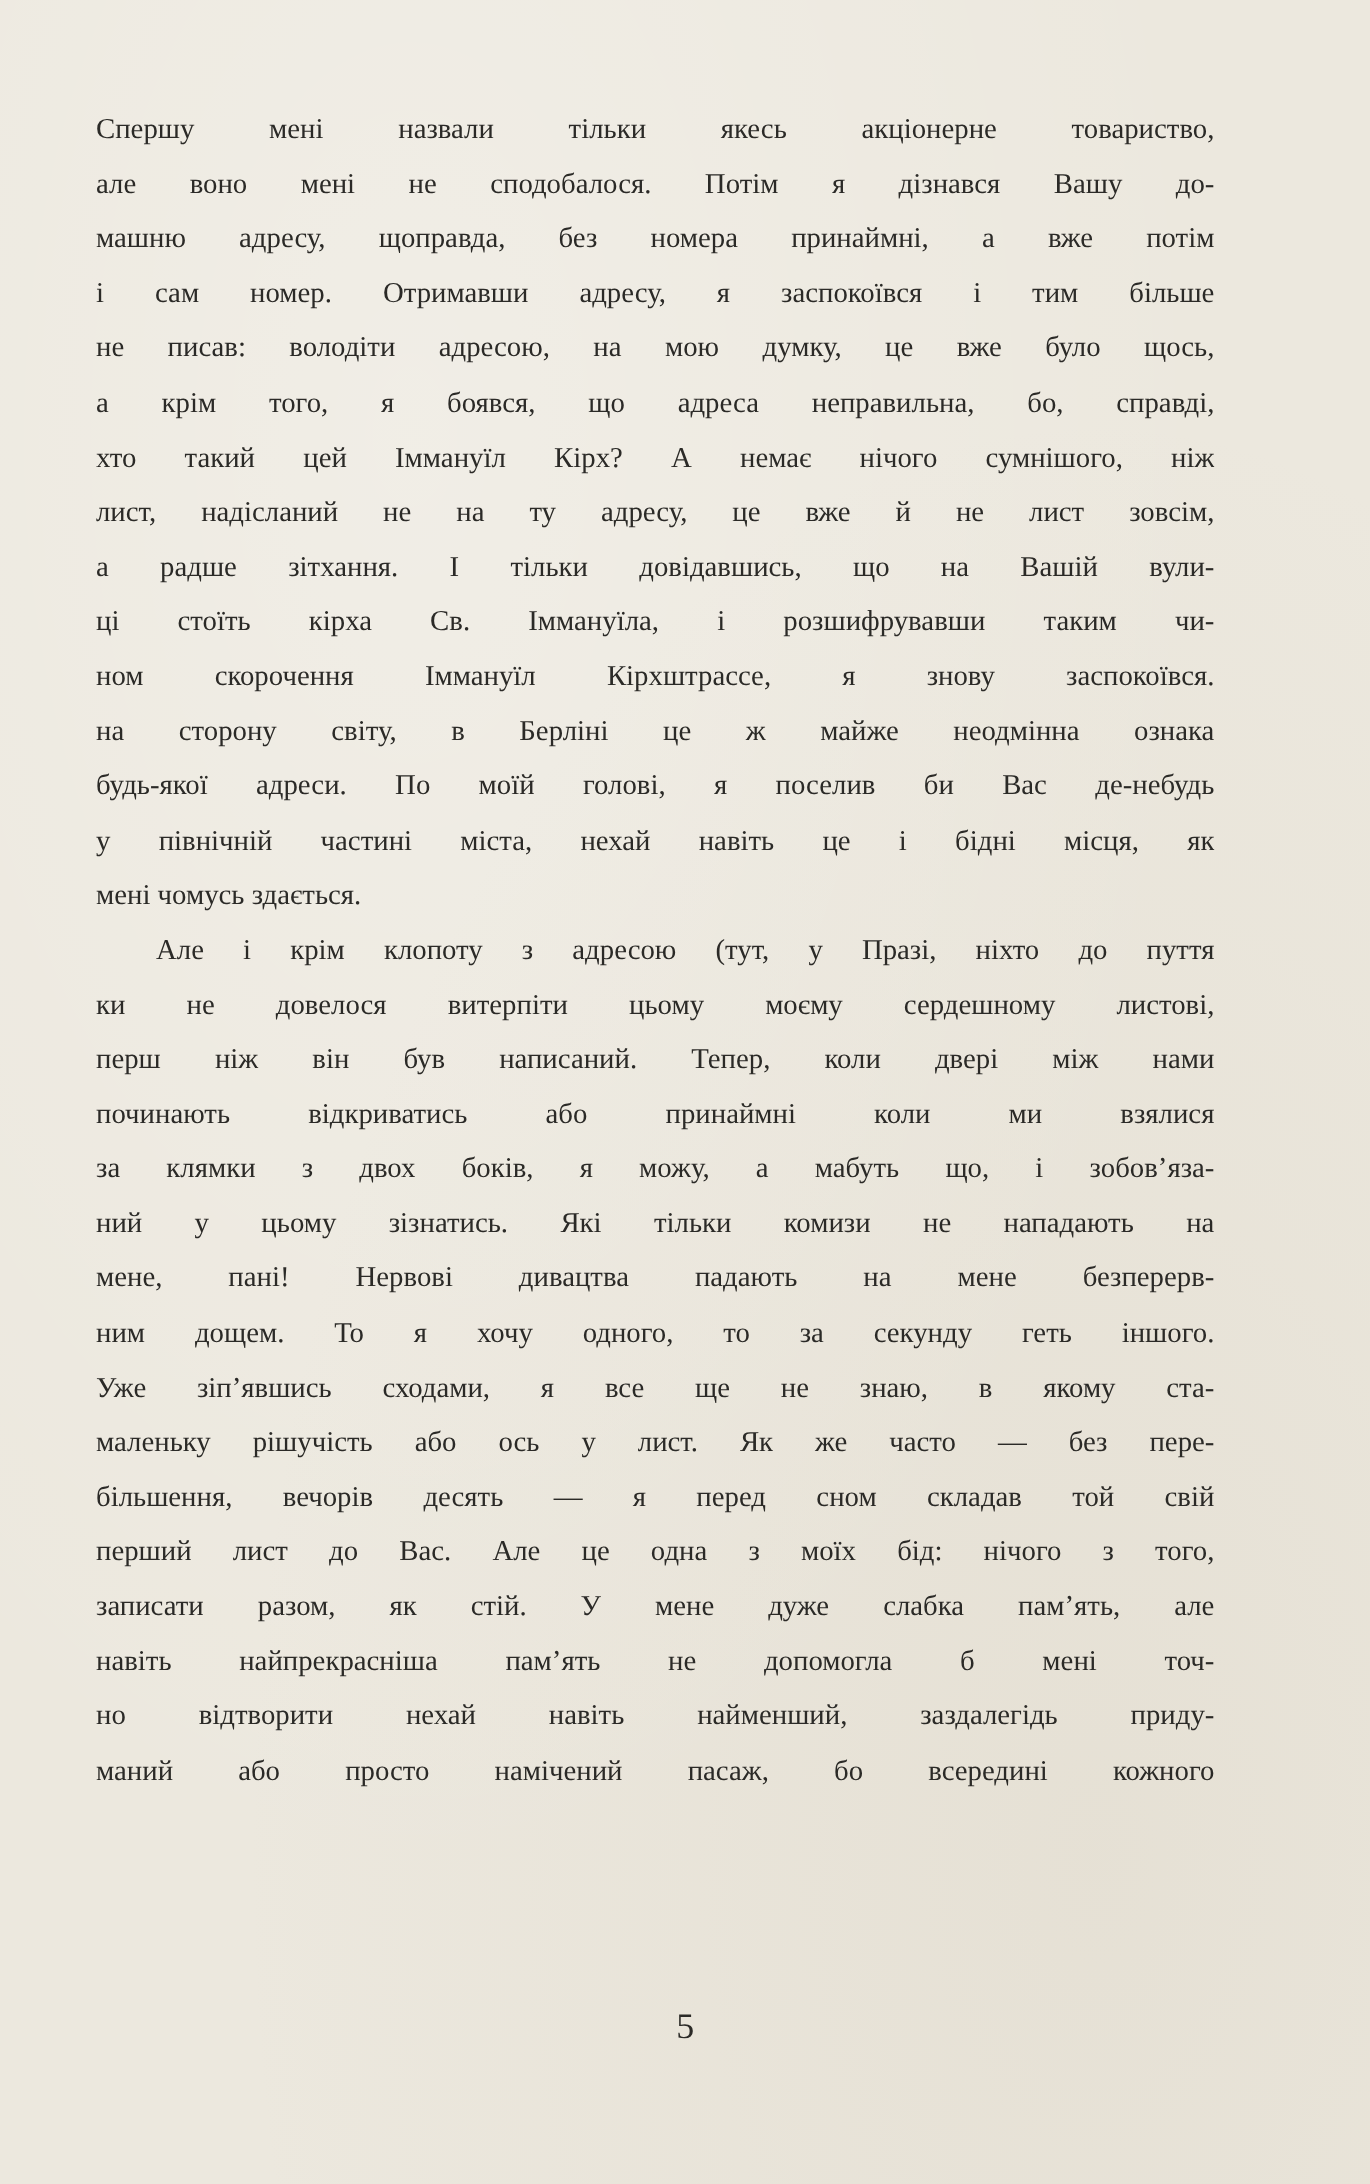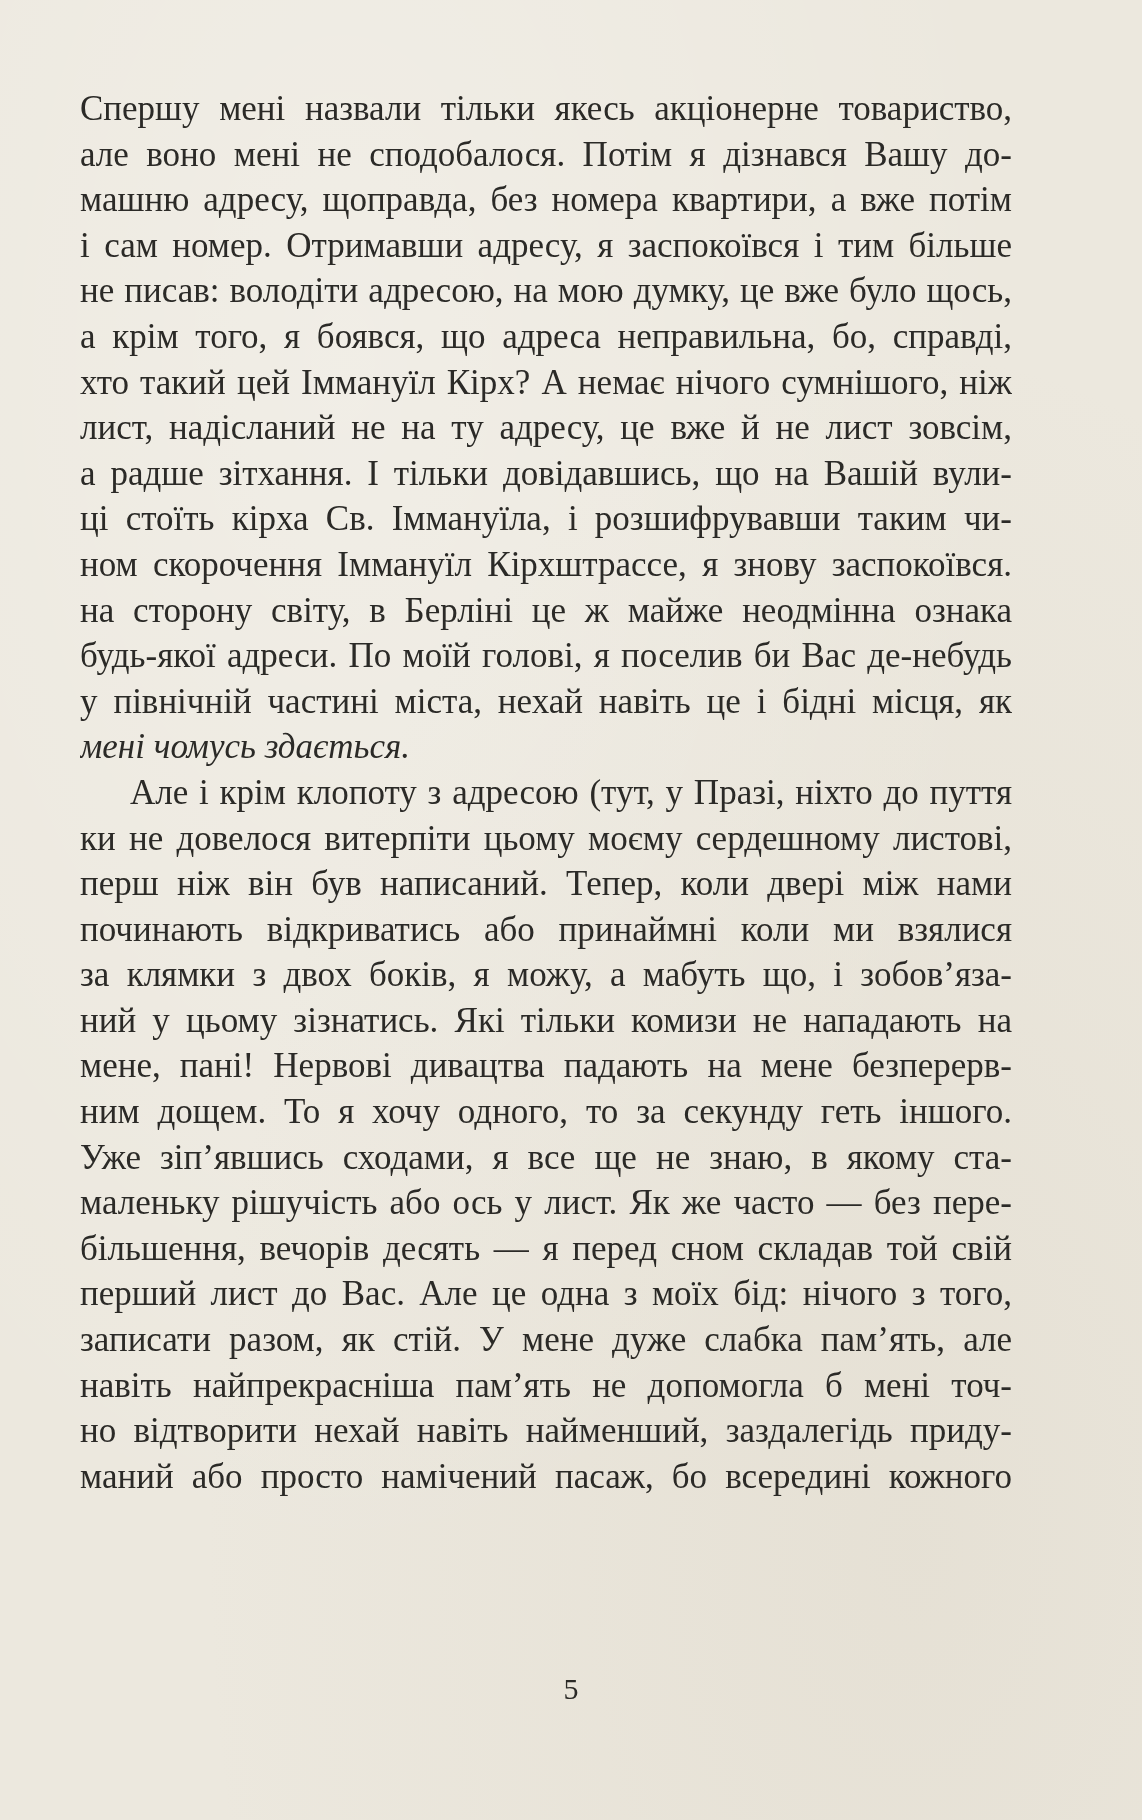--- a/index.html
+++ b/index.html
@@ -22,35 +22,34 @@
         radial-gradient(ellipse at 30% 20%, rgba(255,255,255,0.25), rgba(0,0,0,0) 60%),
         radial-gradient(ellipse at 80% 85%, rgba(200,190,170,0.18), rgba(0,0,0,0) 55%),
         #ece8de;
     }
     .text-block {
       position: absolute;
       left: 80px;
       top: 86px;
       width: 932px;
       font-family: "Liberation Serif", "DejaVu Serif", serif;
-      font-size: 35px;
+      font-size: 24px;
       color: #2b2a27;
       line-height: 45.6px;
     }
     .line {
       display: block;
       height: 45.6px;
       white-space: nowrap;
       text-align: justify;
       text-align-last: justify;
       overflow: hidden;
     }
     .line.last {
       text-align-last: left;
-      font-style: italic;
     }
     .line.indent {
       padding-left: 50px;
     }
     .page-number {
       position: absolute;
       left: 0;
       width: 1142px;
       top: 1672px;
       text-align: center;
@@ -61,21 +60,21 @@
   </style>
 </head>
 <body>
 
 <div class="page">
   <div class="text-block">
 
     <div>
       <span class="line">Спершу мені назвали тільки якесь акціонерне товариство,</span>
       <span class="line">але воно мені не сподобалося. Потім я дізнався Вашу до-</span>
-      <span class="line">машню адресу, щоправда, без номера квартири, а вже потім</span>
+      <span class="line">машню адресу, щоправда, без номера принаймні, а вже потім</span>
       <span class="line">і сам номер. Отримавши адресу, я заспокоївся і тим більше</span>
       <span class="line">не писав: володіти адресою, на мою думку, це вже було щось,</span>
       <span class="line">а крім того, я боявся, що адреса неправильна, бо, справді,</span>
       <span class="line">хто такий цей Іммануїл Кірх? А немає нічого сумнішого, ніж</span>
       <span class="line">лист, надісланий не на ту адресу, це вже й не лист зовсім,</span>
       <span class="line">а радше зітхання. І тільки довідавшись, що на Вашій вули-</span>
       <span class="line">ці стоїть кірха Св. Іммануїла, і розшифрувавши таким чи-</span>
       <span class="line">ном скорочення Іммануїл Кірхштрассе, я знову заспокоївся.</span>
       <span class="line">на сторону світу, в Берліні це ж майже неодмінна ознака</span>
       <span class="line">будь-якої адреси. По моїй голові, я поселив би Вас де-небудь</span>

